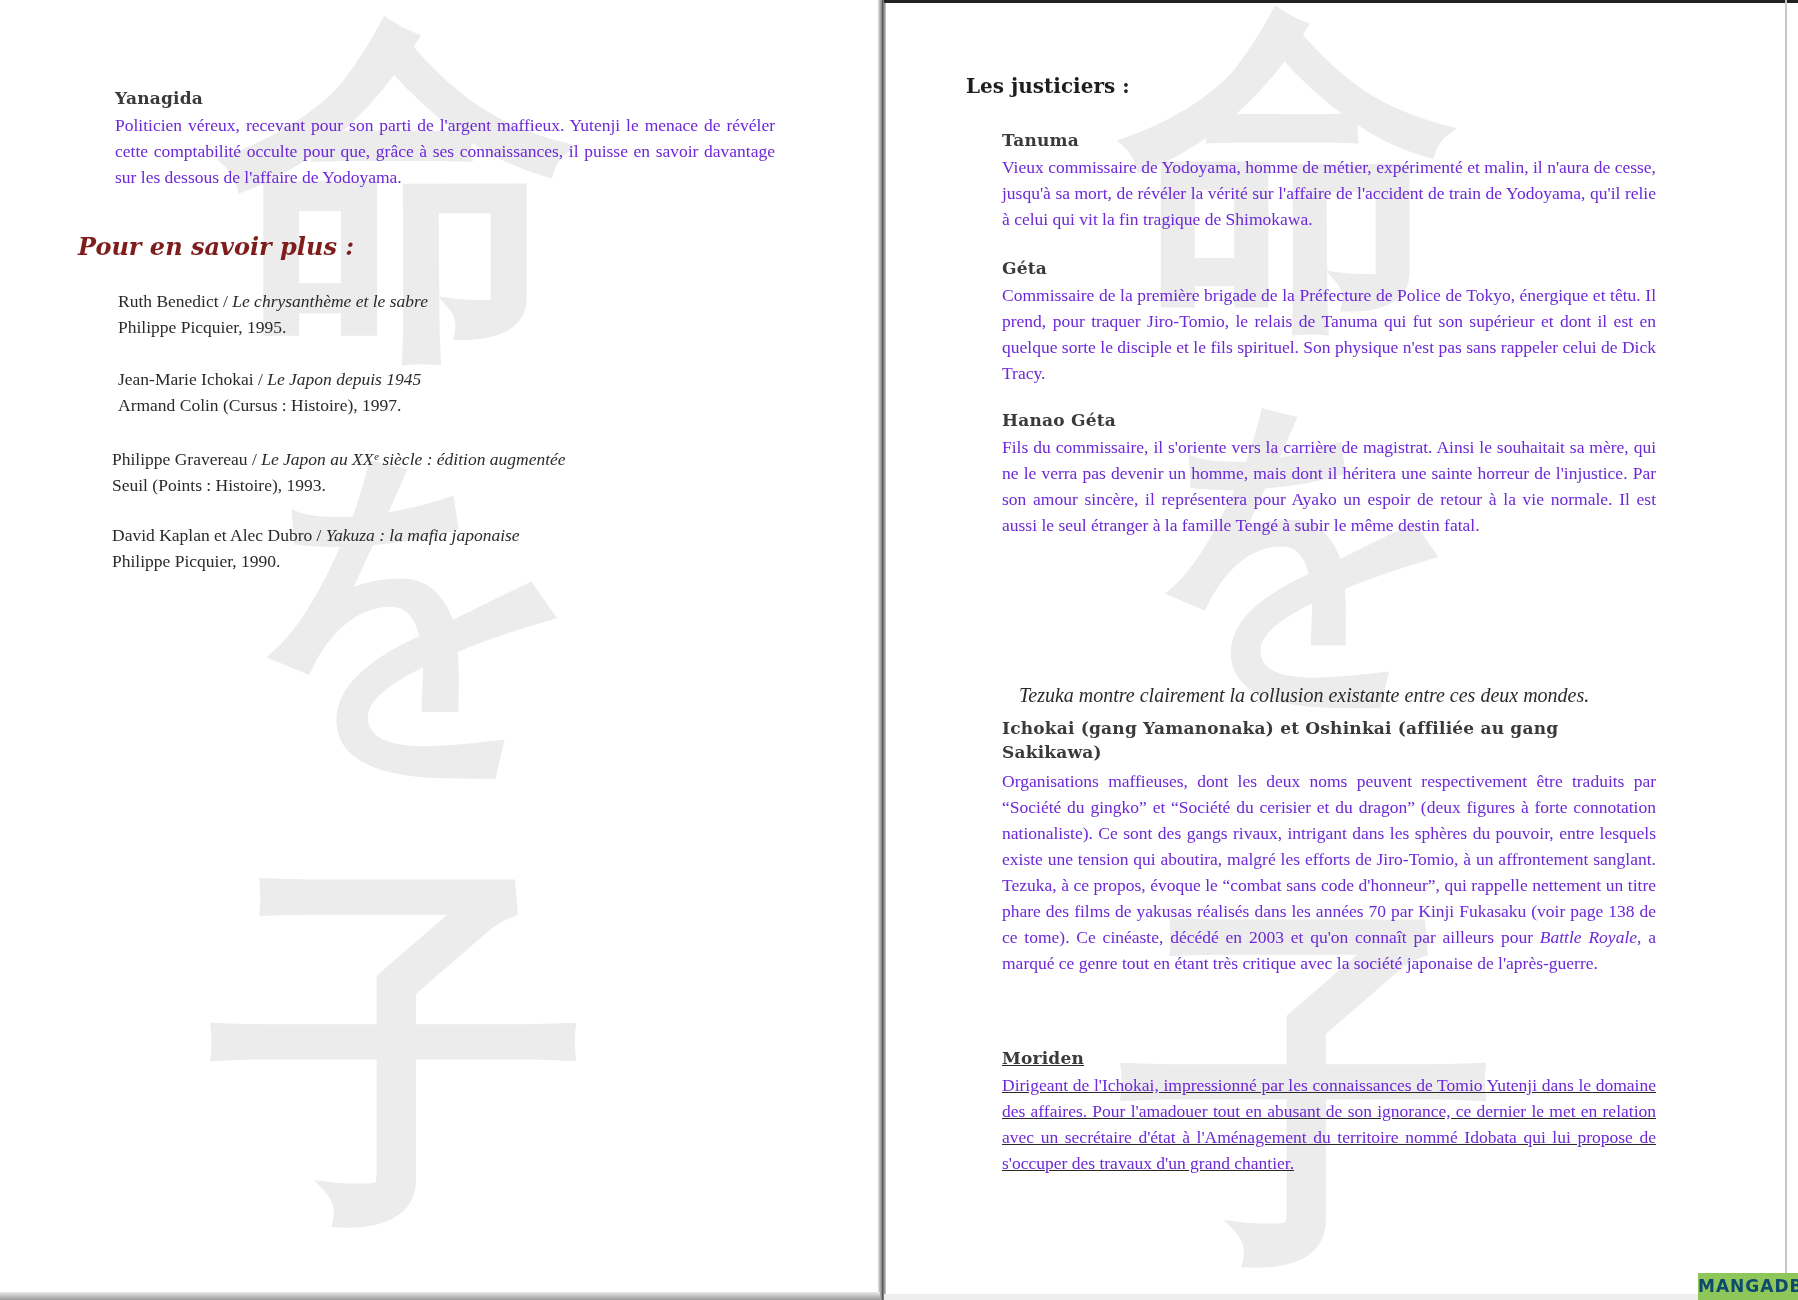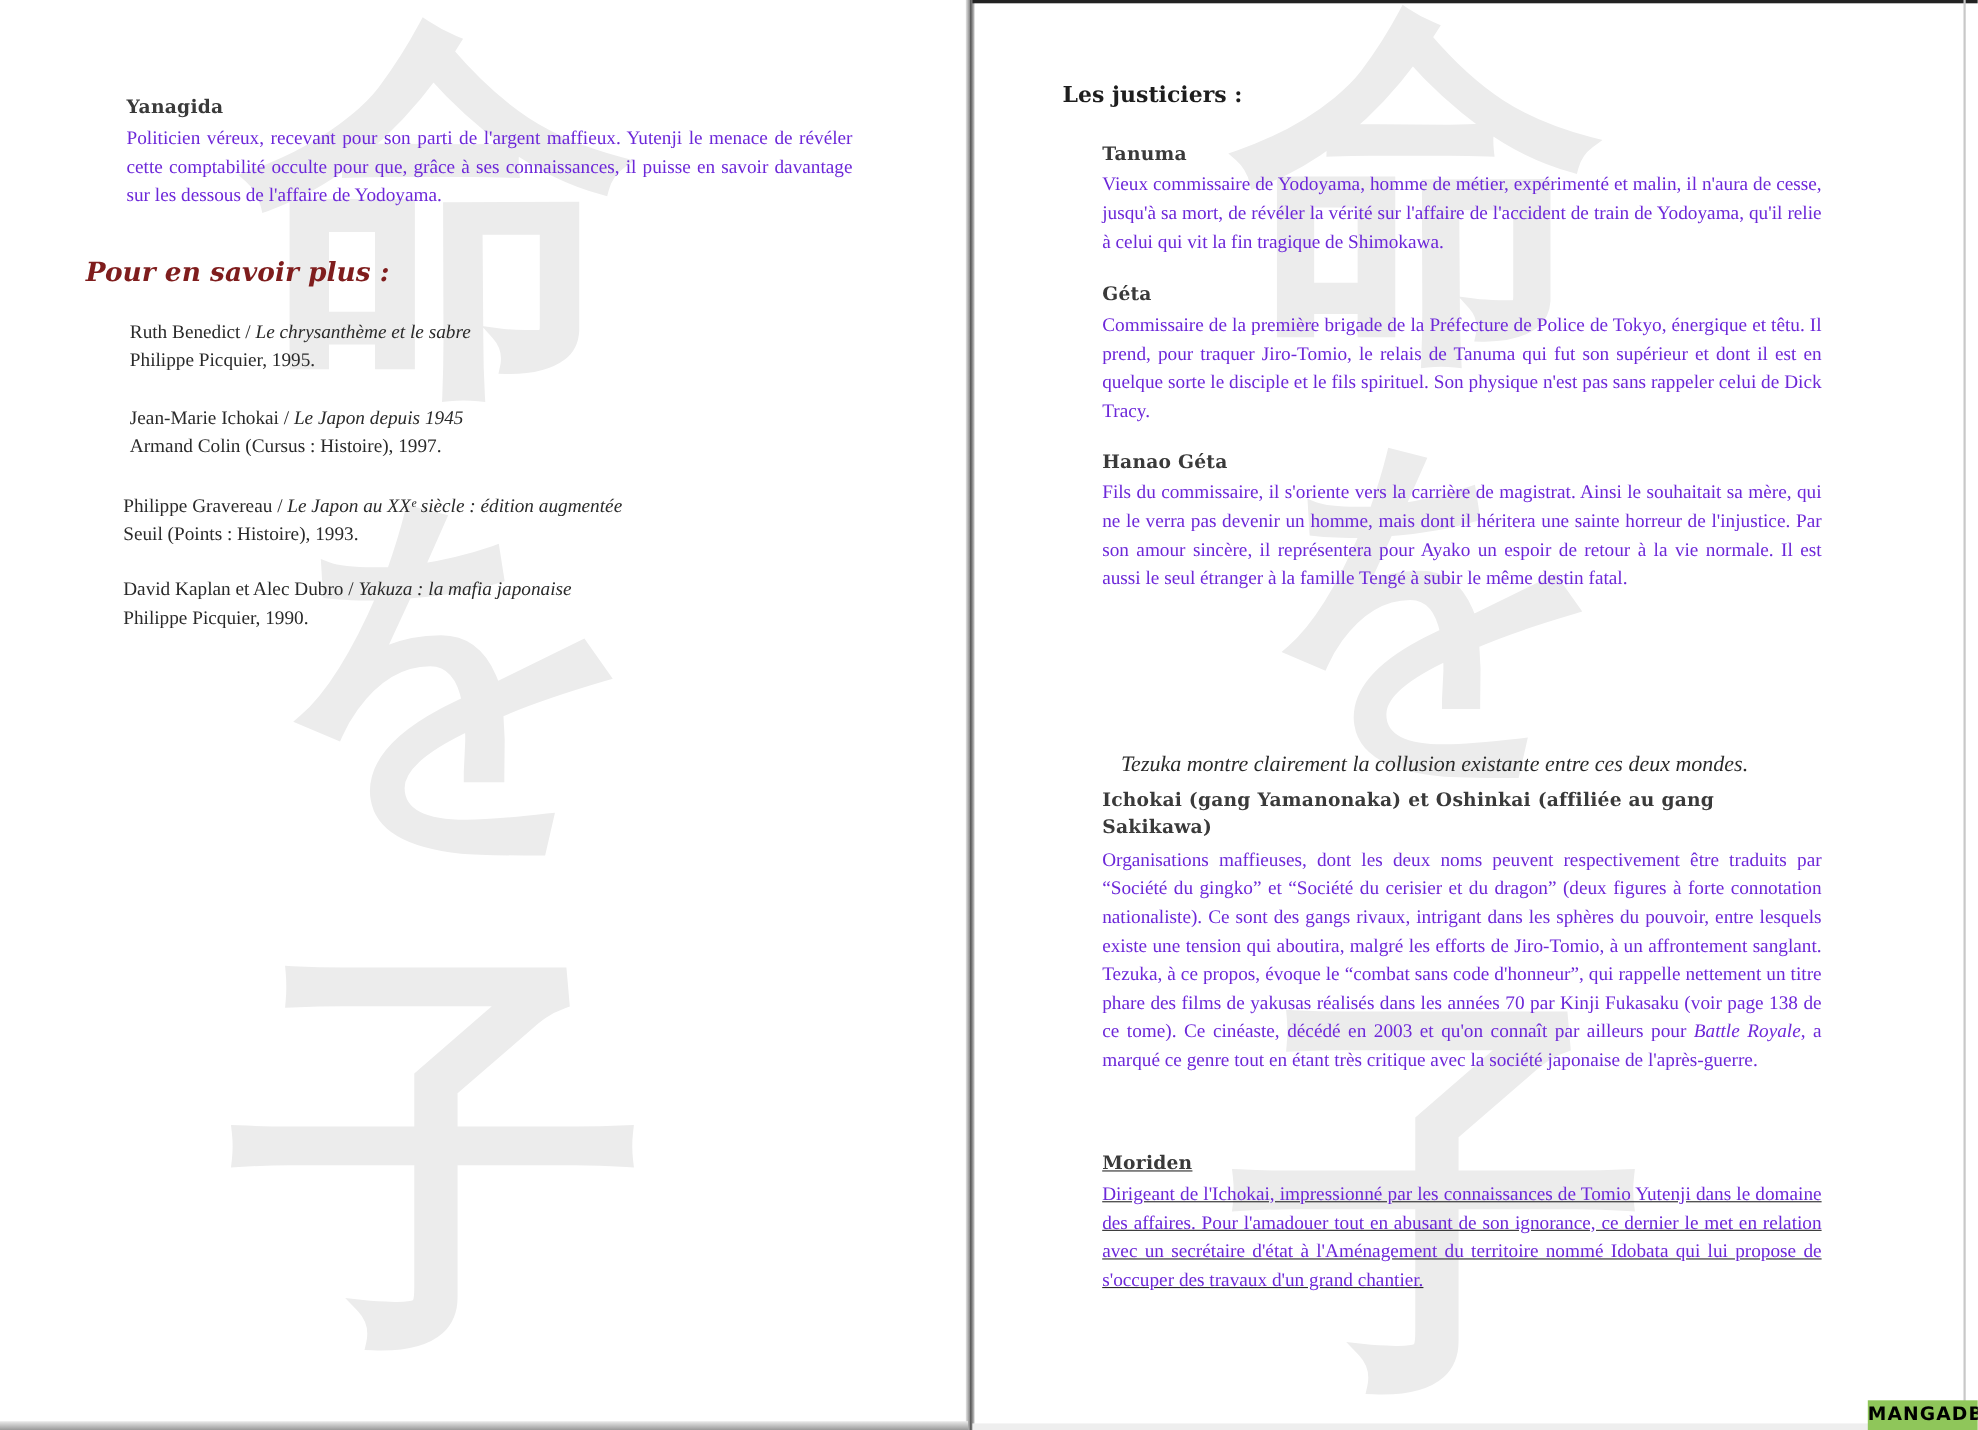--- a/index.html
+++ b/index.html
@@ -53,21 +53,21 @@
     color: #1e1e1e; margin: 0;
   }
   .biblio { position: absolute; left: 118px; width: 600px; font-size: 17.5px; line-height: 26px; }
   .biblio .author { }
   .biblio .title-it { font-style: italic; }
 
   .intro-text { font-size: 20px; line-height: 26px; margin: 16px; font-style: italic; }
 
   .badge-mangadb {
     position: absolute; left: 1698px; top: 1273px; width: 100px; height: 27px;
-    background: #8fc65a; color: #000000; font-family: "DejaVu Sans", sans-serif;
+    background: #8fc65a; color: #0c4a6e; font-family: "DejaVu Sans", sans-serif;
     font-weight: bold; font-size: 17px; letter-spacing: 1px; text-align: center;
     line-height: 27px; z-index: 2;
   }
 </style>
 </head>
 <body>
 
 <div class="spread">
 
   <div class="page page-left">

